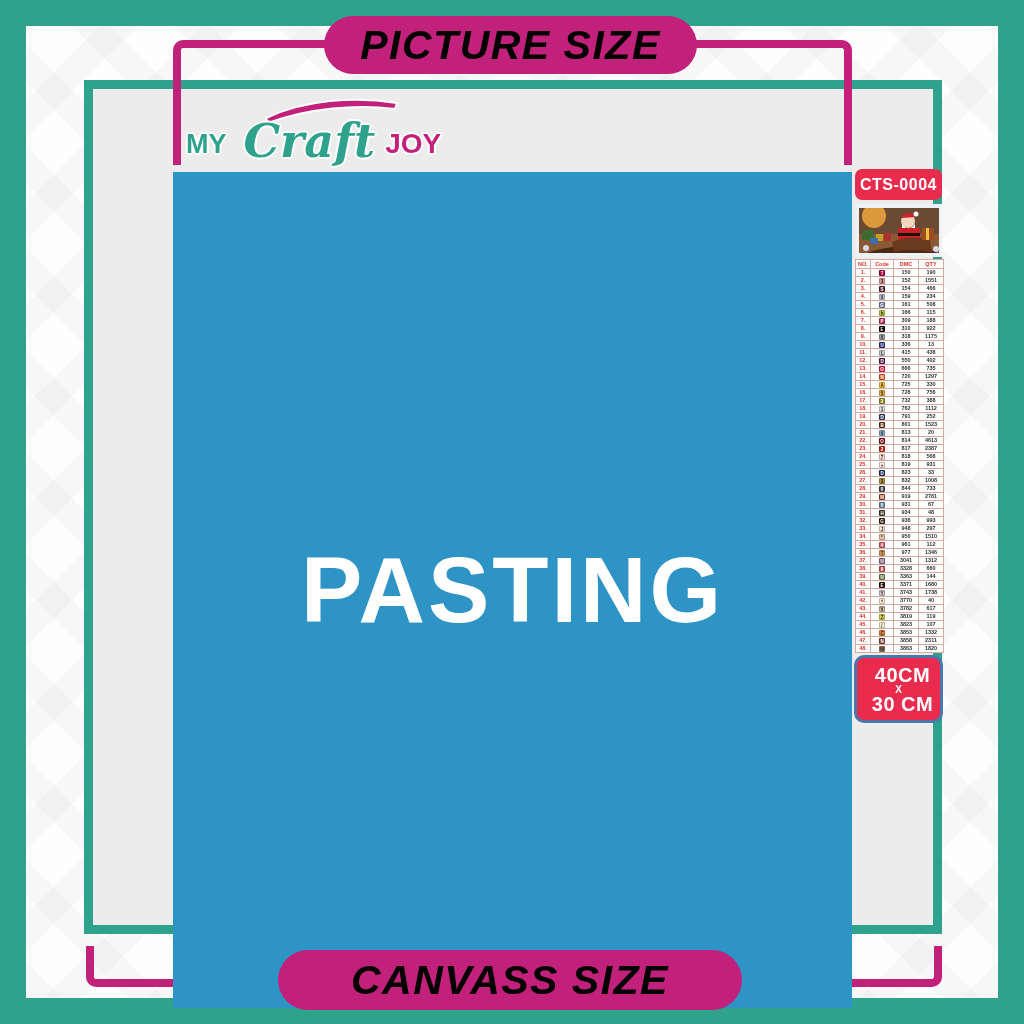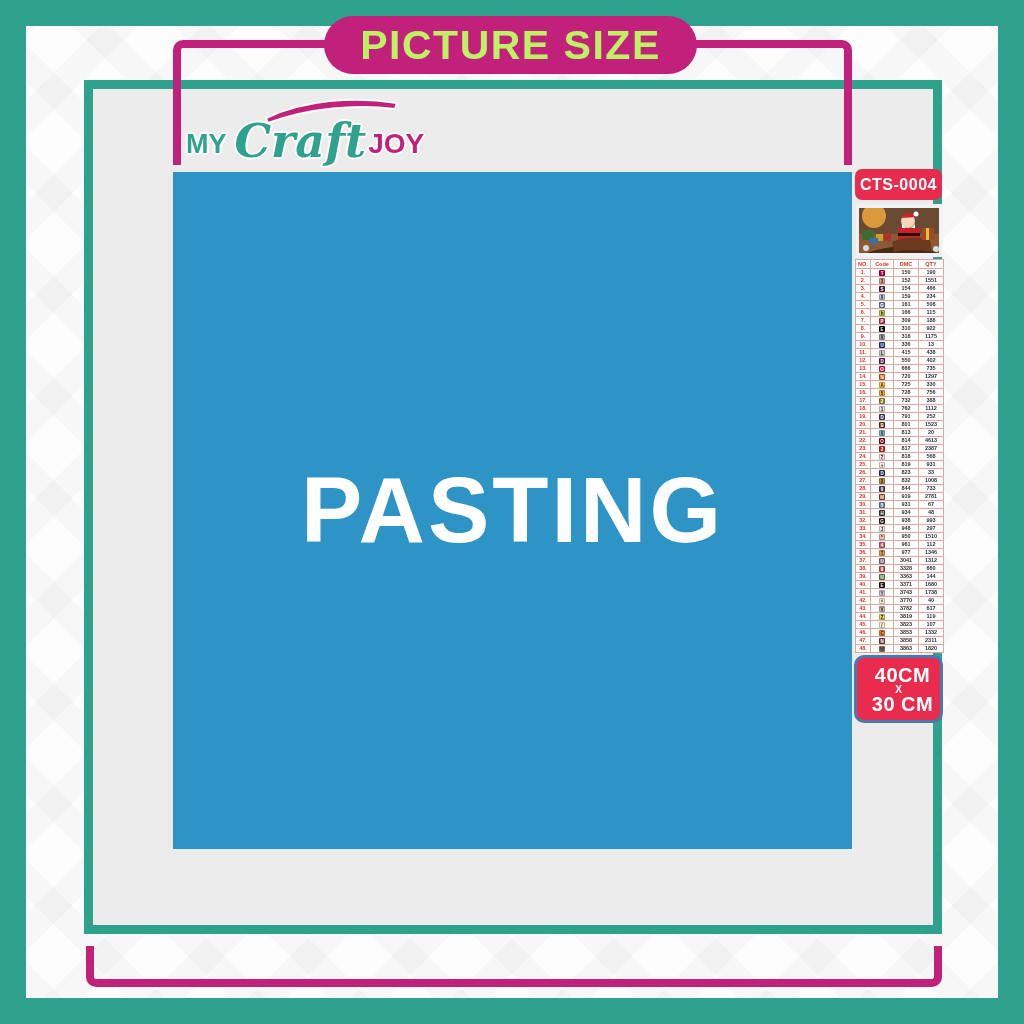--- a/index.html
+++ b/index.html
@@ -39,44 +39,44 @@
     position:absolute;left:86px;top:946px;width:856px;height:41px;
     border-bottom:8px solid var(--magenta);
     border-left:8px solid var(--magenta);
     border-right:8px solid var(--magenta);
     border-radius:0 0 10px 10px;z-index:2;
   }
   
   .pill{
     position:absolute;background:var(--magenta);border-radius:32px;z-index:3;
     display:flex;align-items:center;justify-content:center;
-    color:#bef264;font-weight:800;font-size:41px;letter-spacing:1.5px;
+    color:#000000;font-weight:800;font-size:41px;letter-spacing:1.5px;font-style:italic;
   }
   .pill-top{left:324px;top:16px;width:373px;height:58px;}
   .pill-bottom{left:278px;top:950px;width:464px;height:60px;}
   
   .logo{position:absolute;left:186px;top:98px;width:215px;height:72px;z-index:4;}
   .logo .row{position:absolute;left:0;bottom:6px;white-space:nowrap;}
   .logo .w1{
     font-weight:800;font-size:27px;color:var(--teal);letter-spacing:0;
     text-shadow:-2px 0 #fff,2px 0 #fff,0 -2px #fff,0 2px #fff,-1px -1px #fff,1px 1px #fff,-1px 1px #fff,1px -1px #fff;
   }
   .logo .w2{
     font-family:"DejaVu Serif",serif;font-style:italic;font-weight:bold;
-    font-size:46px;color:var(--teal);position:relative;top:4px;margin-left:8px;
+    font-size:46px;color:var(--teal);position:relative;top:4px;margin-left:17px;
     text-shadow:-2px 0 #fff,2px 0 #fff,0 -2px #fff,0 2px #fff,-1px -1px #fff,1px 1px #fff,-1px 1px #fff,1px -1px #fff;
   }
   .logo .w3{
-    font-weight:800;font-size:28px;color:var(--magenta);margin-left:2px;
+    font-weight:800;font-size:28px;color:var(--magenta);margin-left:10px;
     text-shadow:-2px 0 #fff,2px 0 #fff,0 -2px #fff,0 2px #fff,-1px -1px #fff,1px 1px #fff,-1px 1px #fff,1px -1px #fff;
   }
   .logo svg.swoosh{position:absolute;left:78px;top:-2px;width:135px;height:30px;}
   
   .pasting{
-    position:absolute;left:173px;top:172px;width:679px;height:677px;
+    position:absolute;left:173px;top:172px;width:679px;height:836px;
     background:var(--blue);z-index:2;
     display:flex;flex-direction:column;align-items:center;justify-content:center;
   }
   .pasting .line{
     color:#fff;font-weight:800;font-size:92px;line-height:87px;letter-spacing:3px;
   }
   
   .sku-badge{
     position:absolute;left:855px;top:169px;width:87px;height:31px;z-index:3;
     background:var(--red);border-radius:7px;
@@ -126,20 +126,23 @@
   <div class="bracket-bottom"></div>
 
   <div class="pasting">
     <div class="line">PASTING</div>
   </div>
 
   <div class="pill pill-top">
     <span>PICTURE SIZE</span>
   </div>
 
+  <div class="pill pill-bottom">
+    <span>CANVASS SIZE</span>
+  </div>
 
   <div class="logo">
     <svg class="swoosh" viewBox="0 0 135 30" xmlns="http://www.w3.org/2000/svg">
       <path d="M2 22 C 40 4, 90 0, 133 7 L 131 13 C 92 8, 45 12, 4 27 Z" fill="#c2217b" stroke="#fff" stroke-width="2"></path>
     </svg>
     <div class="row">
       <span class="w1">MY</span><span class="w2">Craft</span><span class="w3">JOY</span>
     </div>
   </div>
 

